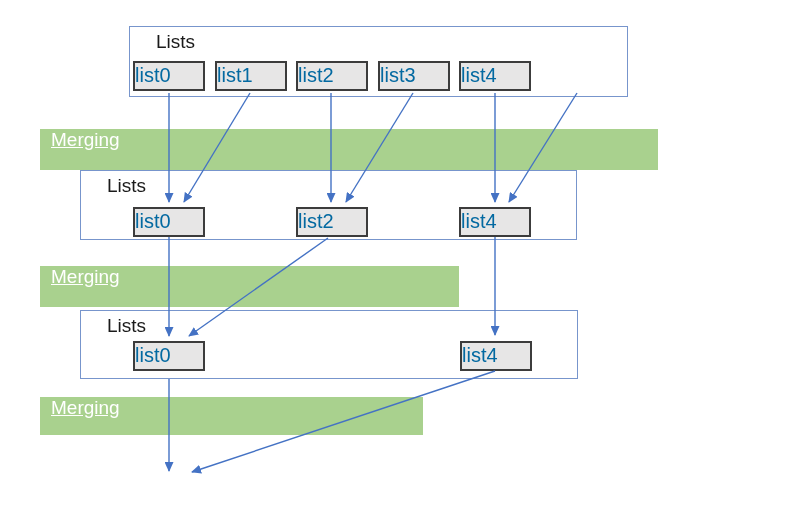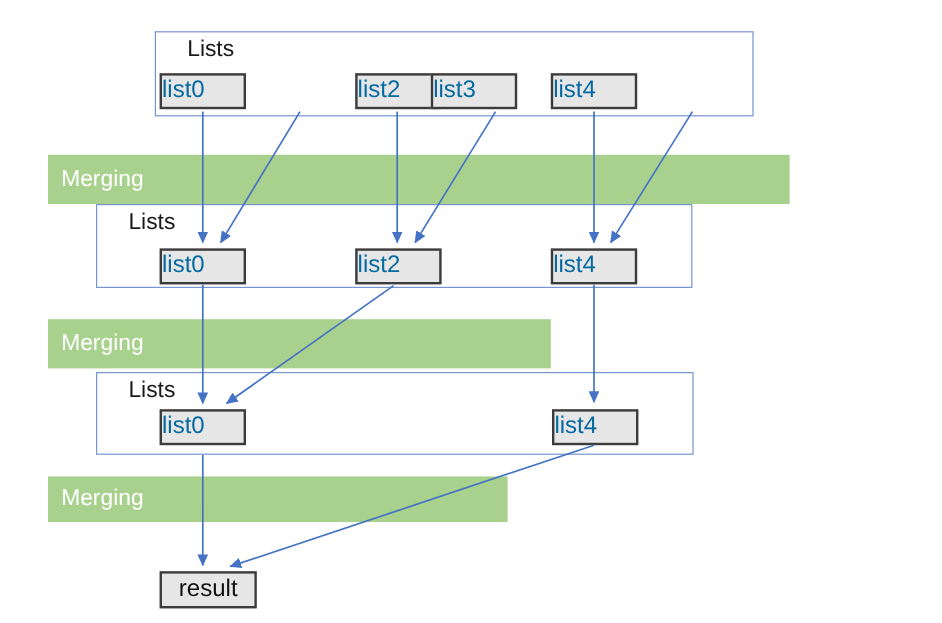--- a/index.html
+++ b/index.html
@@ -14,24 +14,24 @@
     height: 519px;
     background: #ffffff;
     overflow: hidden;
   }
   .bar {
     position: absolute;
     background: var(--bar-green, #a9d18e);
     color: var(--bar-text, #ffffff);
     font-size: 19px;
     display: flex;
-    align-items: center;
     padding-left: 11px;
     box-sizing: border-box;
     z-index: 1;
+    text-decoration: underline;
   }
   .bar-1 { left: 40px; top: 129px; width: 618px; height: 41px; }
   .bar-2 { left: 40px; top: 266px; width: 419px; height: 41px; }
   .bar-3 { left: 40px; top: 397px; width: 383px; height: 38px; }
   .group {
     position: absolute;
     border: 1.5px solid var(--group-border, #7795cc);
     background: #ffffff;
     box-sizing: border-box;
     z-index: 2;
@@ -58,21 +58,21 @@
     font-size: 20px;
     color: #0369a1;
     z-index: 3;
   }
   .row1 { top: 61px; }
   .row2 { top: 207px; }
   .row3 { top: 341px; }
   .c0 { left: 133px; }
   .c1 { left: 215px; }
   .c2 { left: 296px; }
-  .c3 { left: 359px; }
+  .c3 { left: 378px; }
   .c4 { left: 459px; }
   .c4b { left: 460px; }
   .c5 { left: 541px; }
   .result-box {
     position: absolute;
     left: 133px;
     top: 476px;
     width: 81px;
     height: 31px;
     background: var(--box-fill, #e7e6e6);
@@ -108,38 +108,38 @@
     <span>Merging</span>
   </div>
   <div class="bar bar-3">
     <span>Merging</span>
   </div>
 
   <div class="group group-1">
     <span class="group-label">Lists</span>
   </div>
   <div class="item row1 c0">list0</div>
+  <div class="item row1 c1">list1</div>
   <div class="item row1 c2">list2</div>
   <div class="item row1 c3">list3</div>
   <div class="item row1 c4">list4</div>
 
   <div class="group group-2">
     <span class="group-label">Lists</span>
   </div>
   <div class="item row2 c0">list0</div>
   <div class="item row2 c2">list2</div>
   <div class="item row2 c4">list4</div>
 
   <div class="group group-3">
     <span class="group-label">Lists</span>
   </div>
   <div class="item row3 c0">list0</div>
   <div class="item row3 c4b">list4</div>
 
-  <div class="result-box">result</div>
 
   <svg class="edges" width="785" height="519" viewBox="0 0 785 519">
     <defs>
       <marker id="arrow" markerUnits="userSpaceOnUse" markerWidth="10" markerHeight="9" refX="9" refY="4.5" orient="auto">
         <path d="M0,0 L10,4.5 L0,9 z" fill="#4472c4"></path>
       </marker>
     </defs>
     <line x1="169" y1="93" x2="169" y2="202" marker-end="url(#arrow)"></line>
     <line x1="250" y1="93" x2="184" y2="202" marker-end="url(#arrow)"></line>
     <line x1="331" y1="93" x2="331" y2="202" marker-end="url(#arrow)"></line>

